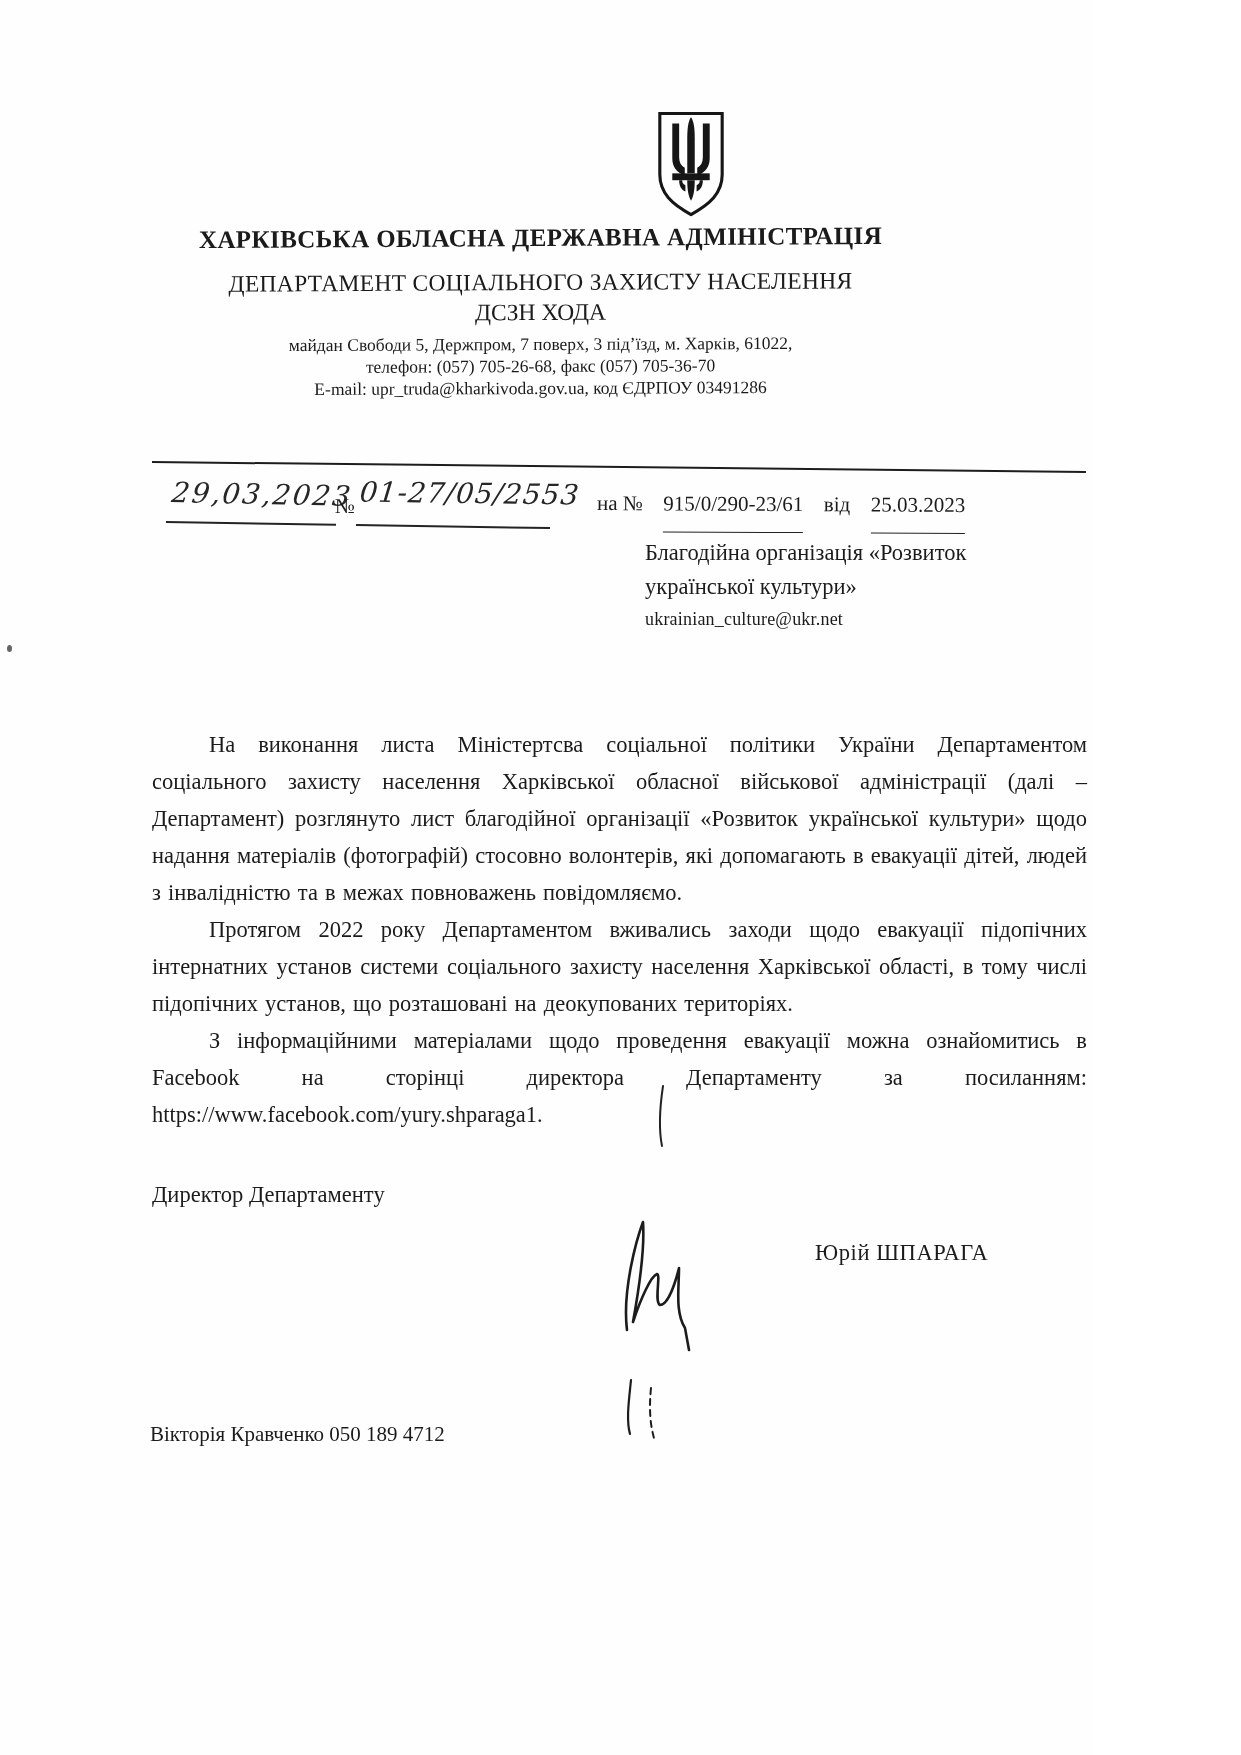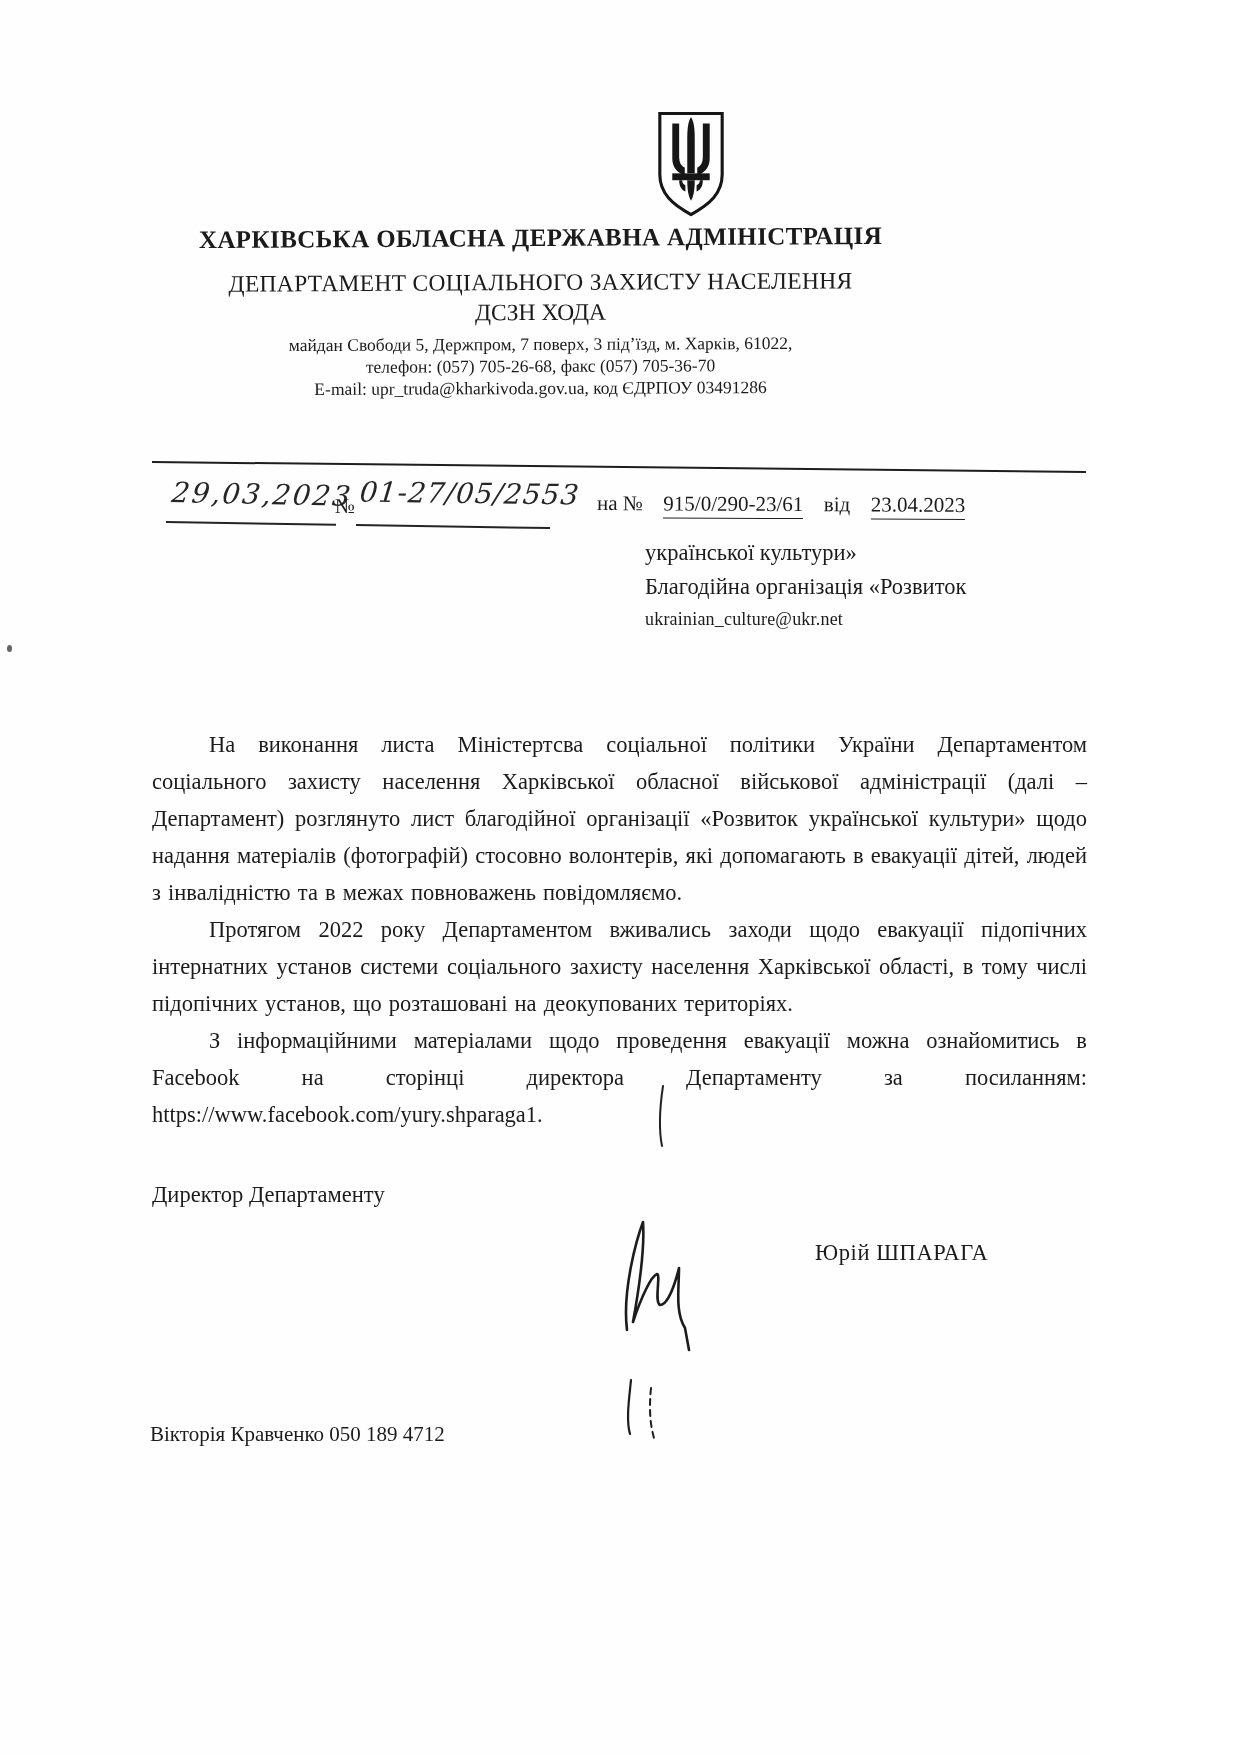--- a/index.html
+++ b/index.html
@@ -43,21 +43,21 @@
   }
   .no-sign { left:335px; top:494px; font-size:21px; }
   .hw-number {
     left:360px; top:477px; font-size:28px; letter-spacing:1px;
     transform:rotate(.8deg) skewX(-5deg);
   }
   .hw-underline { height:2px; background:#242424; transform-origin:left center; }
   .u-date   { left:166px; top:521px; width:170px; transform:rotate(.9deg); }
   .u-number { left:356px; top:524px; width:194px; transform:rotate(.9deg); }
   .reply-ref { left:597px; top:492px; font-size:21px; transform:rotate(.3deg); }
-  .reply-ref .uline { border-bottom:1.6px solid #222; padding-bottom:2px; }
+  .reply-ref .uline { border-bottom:1.6px solid #222; padding-bottom:16px; }
   .reply-ref .gap { display:inline-block; width:10px; }
   
   .addressee { left:645px; top:536px; width:430px; font-size:22.5px; line-height:33.5px; }
   .addressee .a-email { font-size:18px; letter-spacing:.2px; }
   
   .body-text {
     left:152px; top:726px; width:935px;
     font-size:22.5px; line-height:37px; text-align:justify;
     word-spacing:1.5px;
   }
@@ -104,26 +104,26 @@
   <div class="abs handwriting hw-number">01-27/05/2553</div>
   <div class="abs hw-underline u-number"></div>
 
   <div class="abs reply-ref">
     <span>на №</span>
     <span class="gap"></span>
     <span class="uline">915/0/290-23/61</span>
     <span class="gap"></span>
     <span>від</span>
     <span class="gap"></span>
-    <span class="uline">23.04.2023</span>
+    <span class="uline">25.03.2023</span>
   </div>
 
   <div class="abs addressee">
+    <div>Благодійна організація «Розвиток</div>
     <div>української культури»</div>
-    <div>Благодійна організація «Розвиток</div>
     <div class="a-email">ukrainian_culture@ukr.net</div>
   </div>
 
   <div class="abs scan-dot"></div>
 
   <div class="abs body-text">
     <p>На виконання листа Міністертсва соціальної політики України Департаментом соціального захисту населення Харківської обласної військової адміністрації (далі – Департамент) розглянуто лист благодійної організації «Розвиток української культури» щодо надання матеріалів (фотографій) стосовно волонтерів, які допомагають в евакуації дітей, людей з інвалідністю та в межах повноважень повідомляємо.</p>
     <p>Протягом 2022 року Департаментом вживались заходи щодо евакуації підопічних інтернатних установ системи соціального захисту населення Харківської області, в тому числі підопічних установ, що розташовані на деокупованих територіях.</p>
     <p>З інформаційними матеріалами щодо проведення евакуації можна ознайомитись в Facebook на сторінці директора Департаменту за посиланням: https://www.facebook.com/yury.shparaga1.</p>
   </div>

